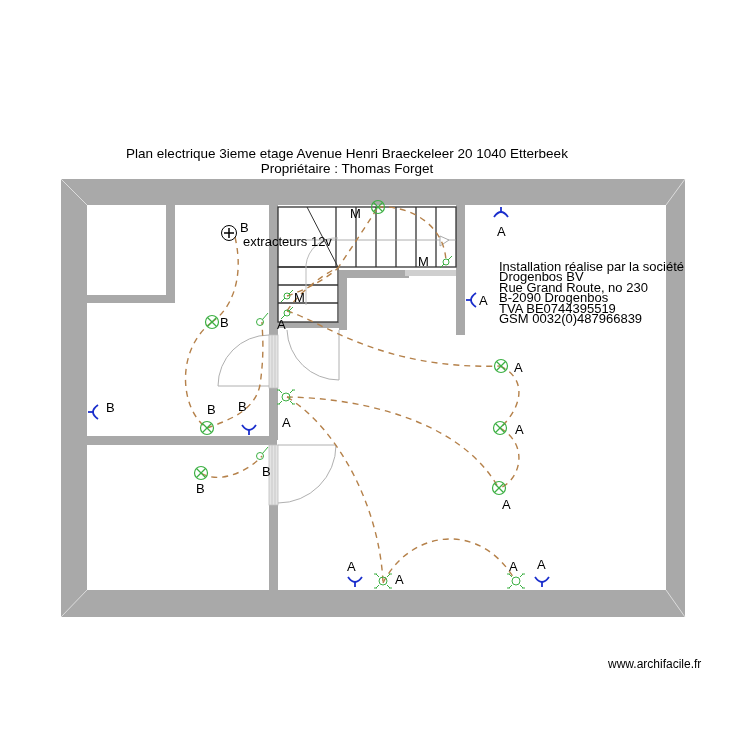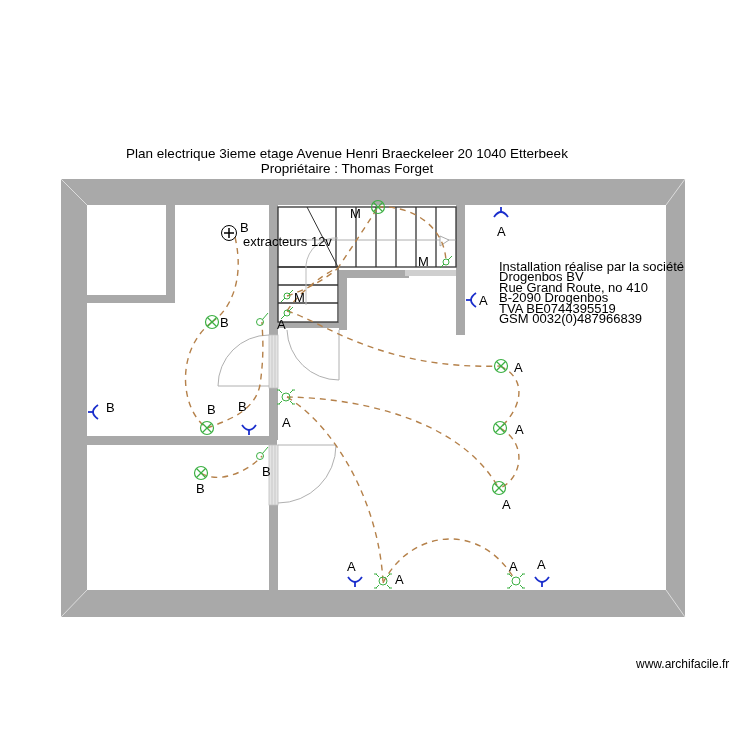--- a/index.html
+++ b/index.html
@@ -1,19 +1,19 @@
 <!DOCTYPE html>
 <html><head>
 <meta charset="utf-8">
 <style>
   html, body { margin:0; padding:0; background:#ffffff; }
   body { width:750px; height:750px; position:relative; overflow:hidden; font-family:"Liberation Sans", sans-serif; }
   .title { position:absolute; left:0; width:694px; text-align:center; font-size:13.5px; color:#000; line-height:15px; }
   .company { position:absolute; left:499px; top:262px; font-size:13px; line-height:10.4px; color:#000; white-space:pre; }
-  .footer { position:absolute; left:636px; top:657px; font-size:12px; color:#000; }
+  .footer { position:absolute; left:608px; top:657px; font-size:12px; color:#000; }
   svg { position:absolute; left:0; top:0; }
   .lbl { font-family:"Liberation Sans", sans-serif; font-size:13px; fill:#000; }
 </style>
 </head>
 <body>
 
 <div class="title" style="top:146px;">Plan electrique 3ieme etage  Avenue Henri Braeckeleer 20 1040 Etterbeek</div>
 <div class="title" style="top:161px;">Propriétaire : Thomas Forget</div>
 
 <svg width="750" height="750" viewBox="0 0 750 750">
@@ -223,15 +223,15 @@
     <text class="lbl" x="347" y="571">A</text>
     <text class="lbl" x="395" y="584">A</text>
     <text class="lbl" x="509" y="571">A</text>
     <text class="lbl" x="537" y="569">A</text>
     <text class="lbl" x="350" y="218">M</text>
     <text class="lbl" x="418" y="266">M</text>
     <text class="lbl" x="294" y="302">M</text>
   </g>
 </svg>
 
-<div class="company"><div>Installation réalise par la société</div><div>Drogenbos BV</div><div>Rue Grand Route, no 410</div><div>B-2090 Drogenbos</div><div>TVA BE0744395519</div><div>GSM 0032(0)487966839</div></div>
+<div class="company"><div>Installation réalise par la société</div><div>Drogenbos BV</div><div>Rue Grand Route, no 230</div><div>B-2090 Drogenbos</div><div>TVA BE0744395519</div><div>GSM 0032(0)487966839</div></div>
 
 <div class="footer">www.archifacile.fr</div>
 
 </body></html>

